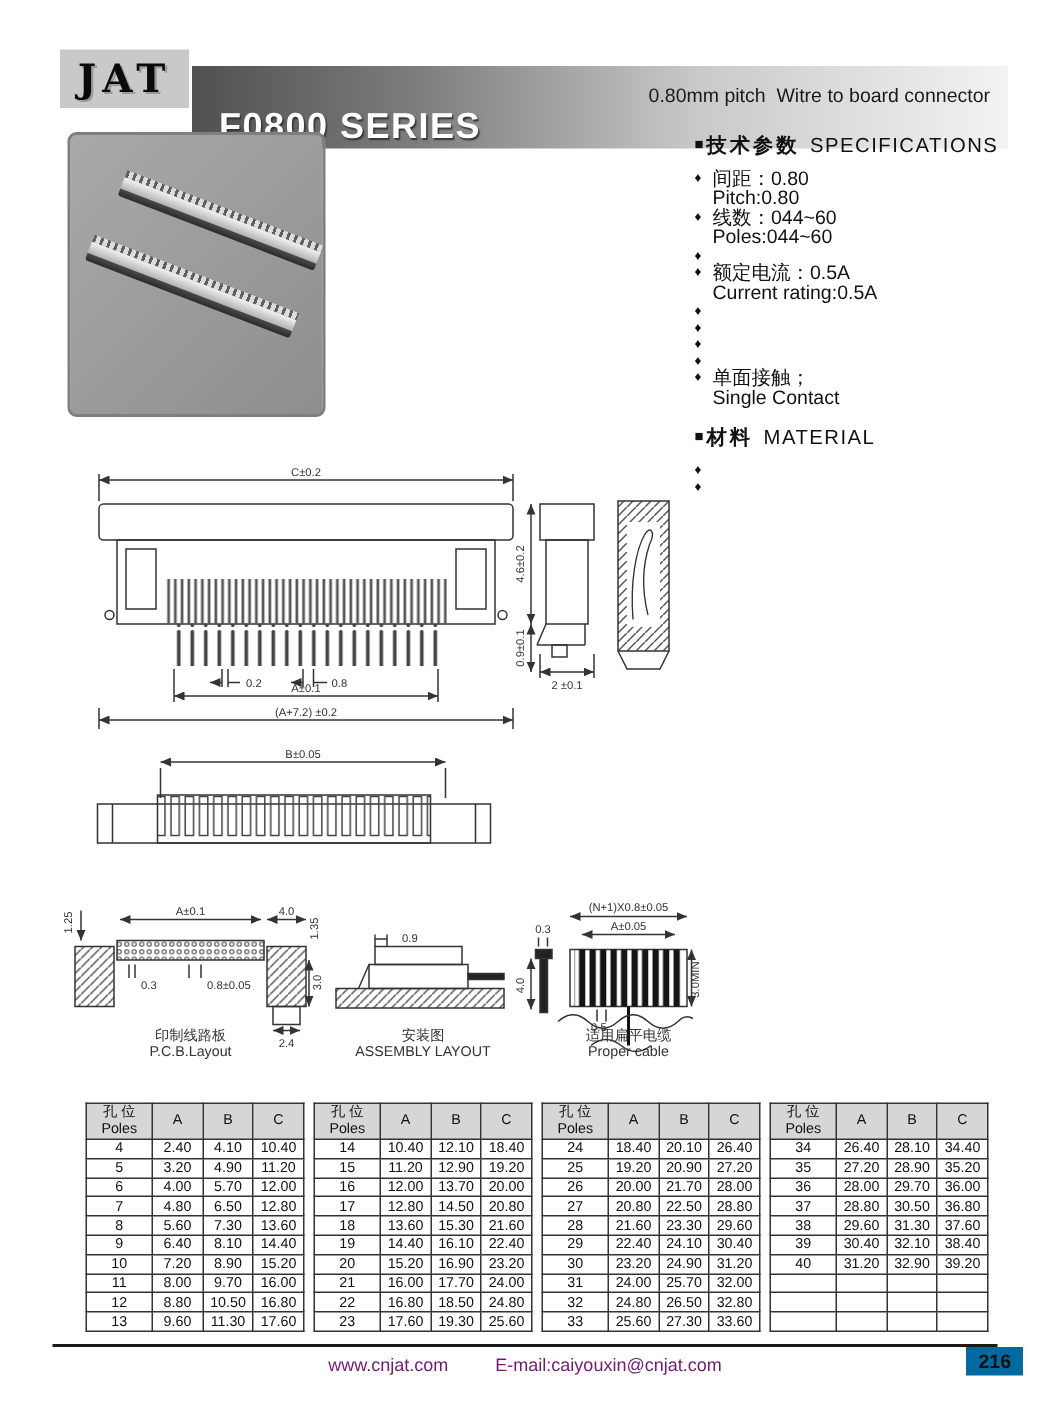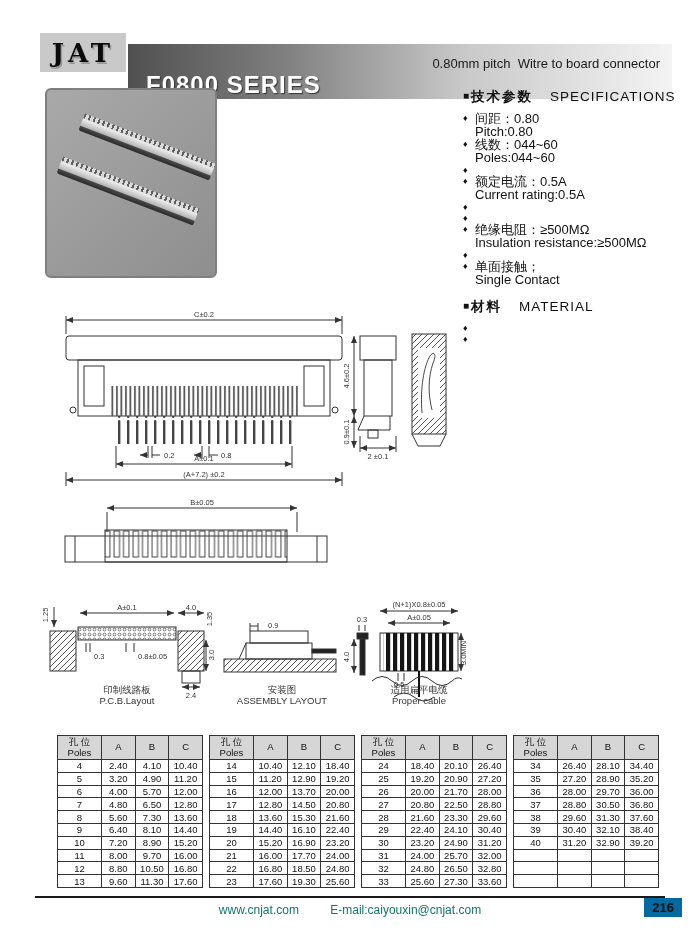--- a/index.html
+++ b/index.html
@@ -26,21 +26,21 @@
   .conn-teeth{height:5px;background:repeating-linear-gradient(90deg,#5f5f5f 0 2px,#dcdcdc 2px 5px)}
   .conn-body{height:8px;background:linear-gradient(#f2f2f2,#b2b2b2)}
   .conn-base{height:5px;background:linear-gradient(#4a4a4a,#2b2b2b);border-radius:0 0 2px 2px}
   .conn-1{left:30px;top:48px;width:140px}
   .conn-2{left:8px;top:92px;width:146px}
 
   
   .right-col{position:absolute;left:463px;top:88px;width:236px}
   .sec-heading{font-size:13.5px;margin-bottom:6px}
   .sec-heading .marker{font-size:10px;vertical-align:2px;margin-right:2px}
-  .sec-heading .cn{font-weight:bold;margin-right:17px;letter-spacing:2px}
+  .sec-heading .cn{font-weight:bold;margin-right:7px;letter-spacing:2px}
   .sec-heading .en{letter-spacing:1px}
   .spec-item{display:flex}
   .bullet{width:12px;font-size:9px;padding-top:1px}
   .spec-lines{font-size:13px;line-height:13px}
   .material-block{margin-top:12px}
 
   
   .drawing{position:absolute}
   svg text{font-family:"Liberation Sans",sans-serif;fill:#333}
   .dim{font-size:7.5px}
@@ -51,21 +51,21 @@
   .tables{position:absolute;left:57px;top:735px;display:flex;gap:6px}
   table{border-collapse:collapse;width:146px;table-layout:fixed}
   th,td{border:1px solid #333;text-align:center;font-size:9.5px;font-weight:normal;
         overflow:hidden;white-space:nowrap}
   th{background:#d6d6d6;height:24px;line-height:10.5px}
   th.poles-th{width:44px}
   td{height:12.8px;padding:0}
 
   
   .footer-line{position:absolute;left:35px;right:35px;top:896px;height:2px;background:#1a1a1a}
-  .footer-text{position:absolute;left:0;right:0;top:903px;text-align:center;font-size:12px;color:#0f766e}
+  .footer-text{position:absolute;left:0;right:0;top:903px;text-align:center;font-size:12px;color:#701a75}
   .footer-text span{margin:0 14px}
   .page-badge{position:absolute;right:18px;top:898px;background:#0369a1;padding:2px 8px;
               font-size:13px;font-weight:bold;color:#111}
 </style>
 </head>
 <body>
 
 <div id="page">
 
   <div class="logo-box">
@@ -126,24 +126,20 @@
         <div class="spec-item">
           <span class="bullet">♦</span>
         </div>
 
         <div class="spec-item">
           <span class="bullet">♦</span>
         </div>
 
         <div class="spec-item">
           <span class="bullet">♦</span>
-          <div class="spec-lines">
-            <div>绝缘电阻：≥500MΩ</div>
-            <div>Insulation resistance:≥500MΩ</div>
-          </div>
         </div>
 
         <div class="spec-item">
           <span class="bullet">♦</span>
         </div>
 
         <div class="spec-item">
           <span class="bullet">♦</span>
           <div class="spec-lines">
             <div>单面接触；</div>

